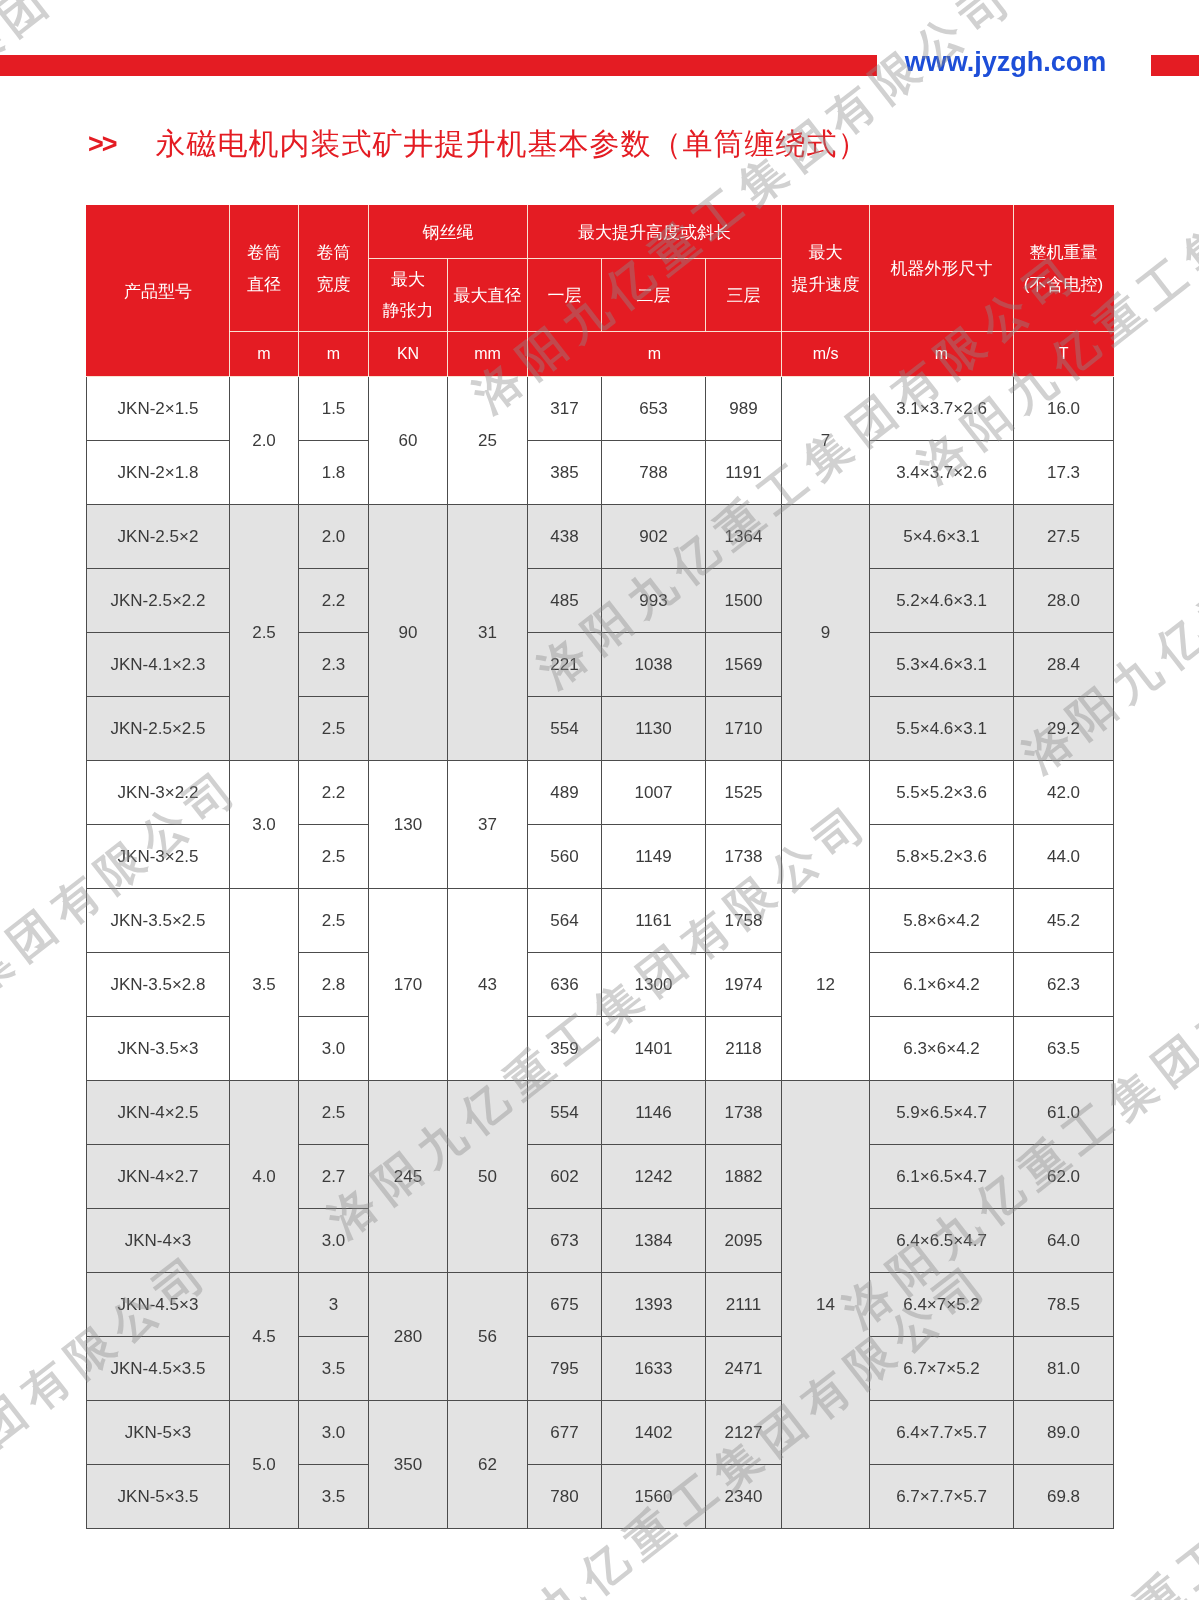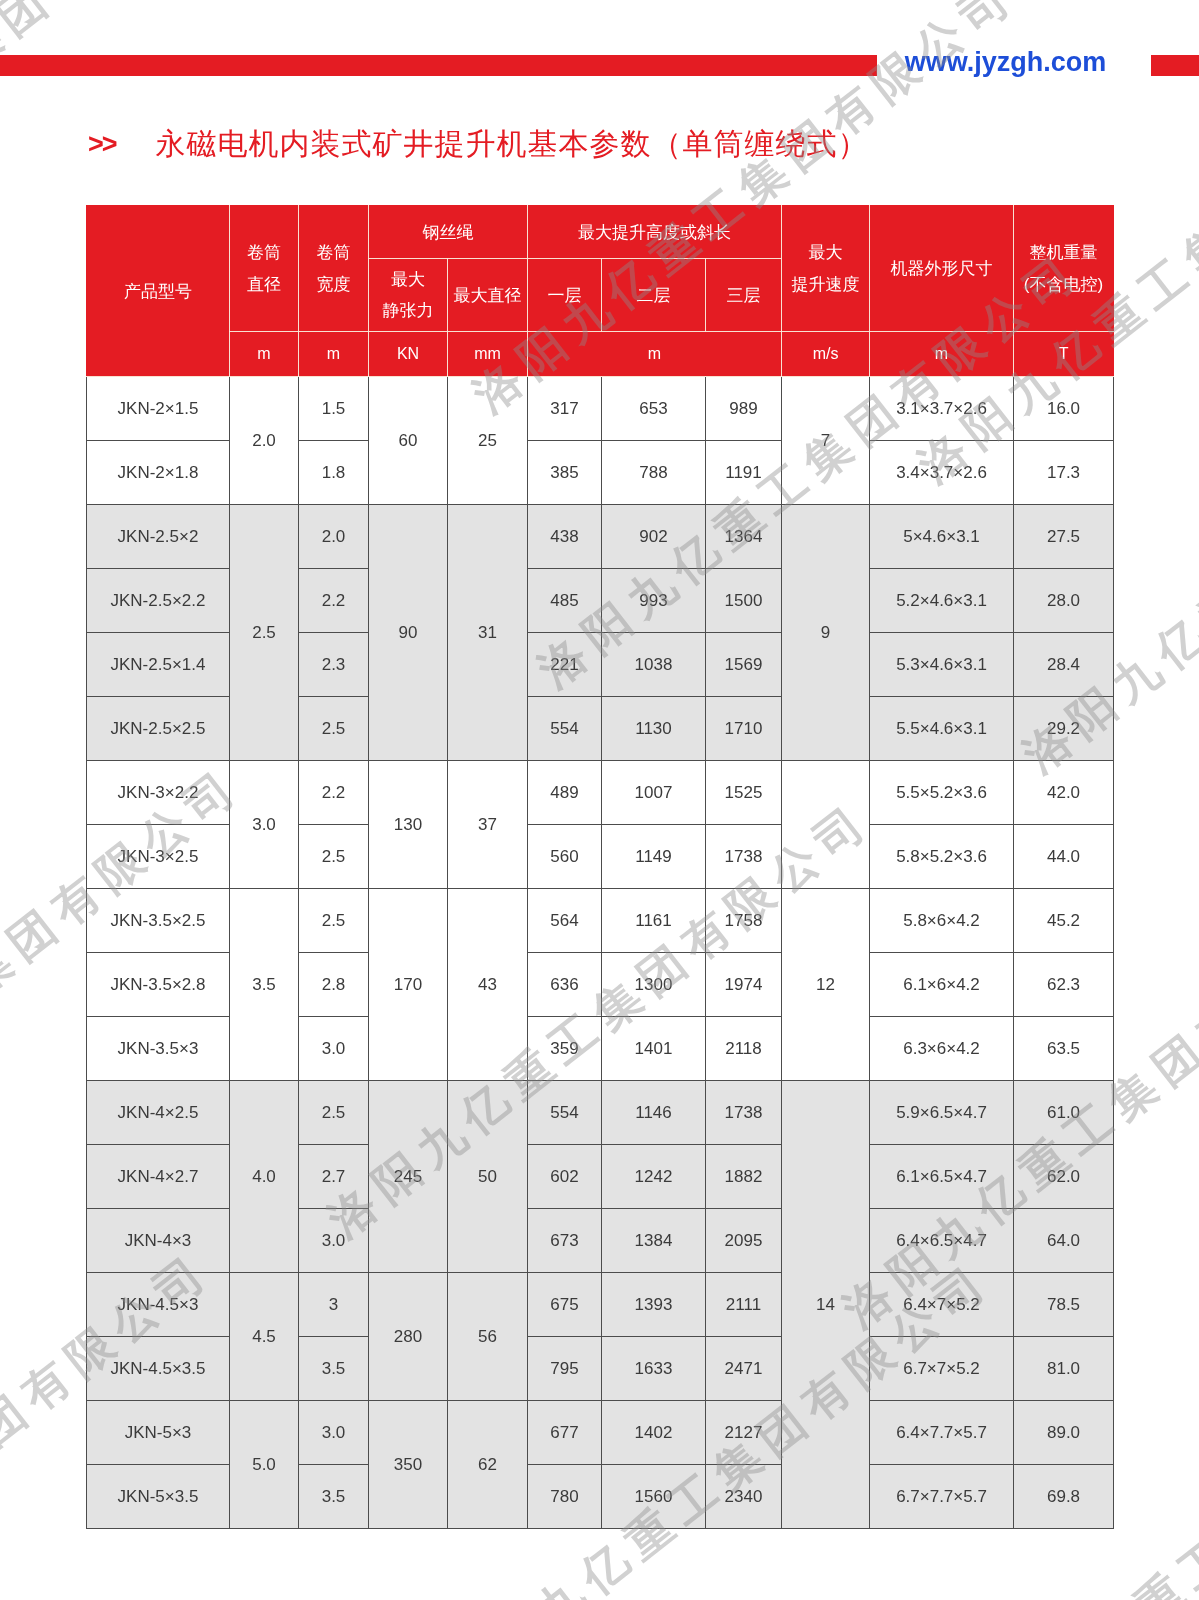--- a/index.html
+++ b/index.html
@@ -153,21 +153,21 @@
         <tr>
           <td class="shade-gray">JKN-2.5×2.2</td>
           <td class="shade-gray">2.2</td>
           <td class="shade-gray">485</td>
           <td class="shade-gray">993</td>
           <td class="shade-gray">1500</td>
           <td class="shade-gray">5.2×4.6×3.1</td>
           <td class="shade-gray">28.0</td>
         </tr>
         <tr>
-          <td class="shade-gray">JKN-2.5×1.4</td>
+          <td class="shade-gray">JKN-4.1×2.3</td>
           <td class="shade-gray">2.3</td>
           <td class="shade-gray">221</td>
           <td class="shade-gray">1038</td>
           <td class="shade-gray">1569</td>
           <td class="shade-gray">5.3×4.6×3.1</td>
           <td class="shade-gray">28.4</td>
         </tr>
         <tr>
           <td class="shade-gray">JKN-2.5×2.5</td>
           <td class="shade-gray">2.5</td>

